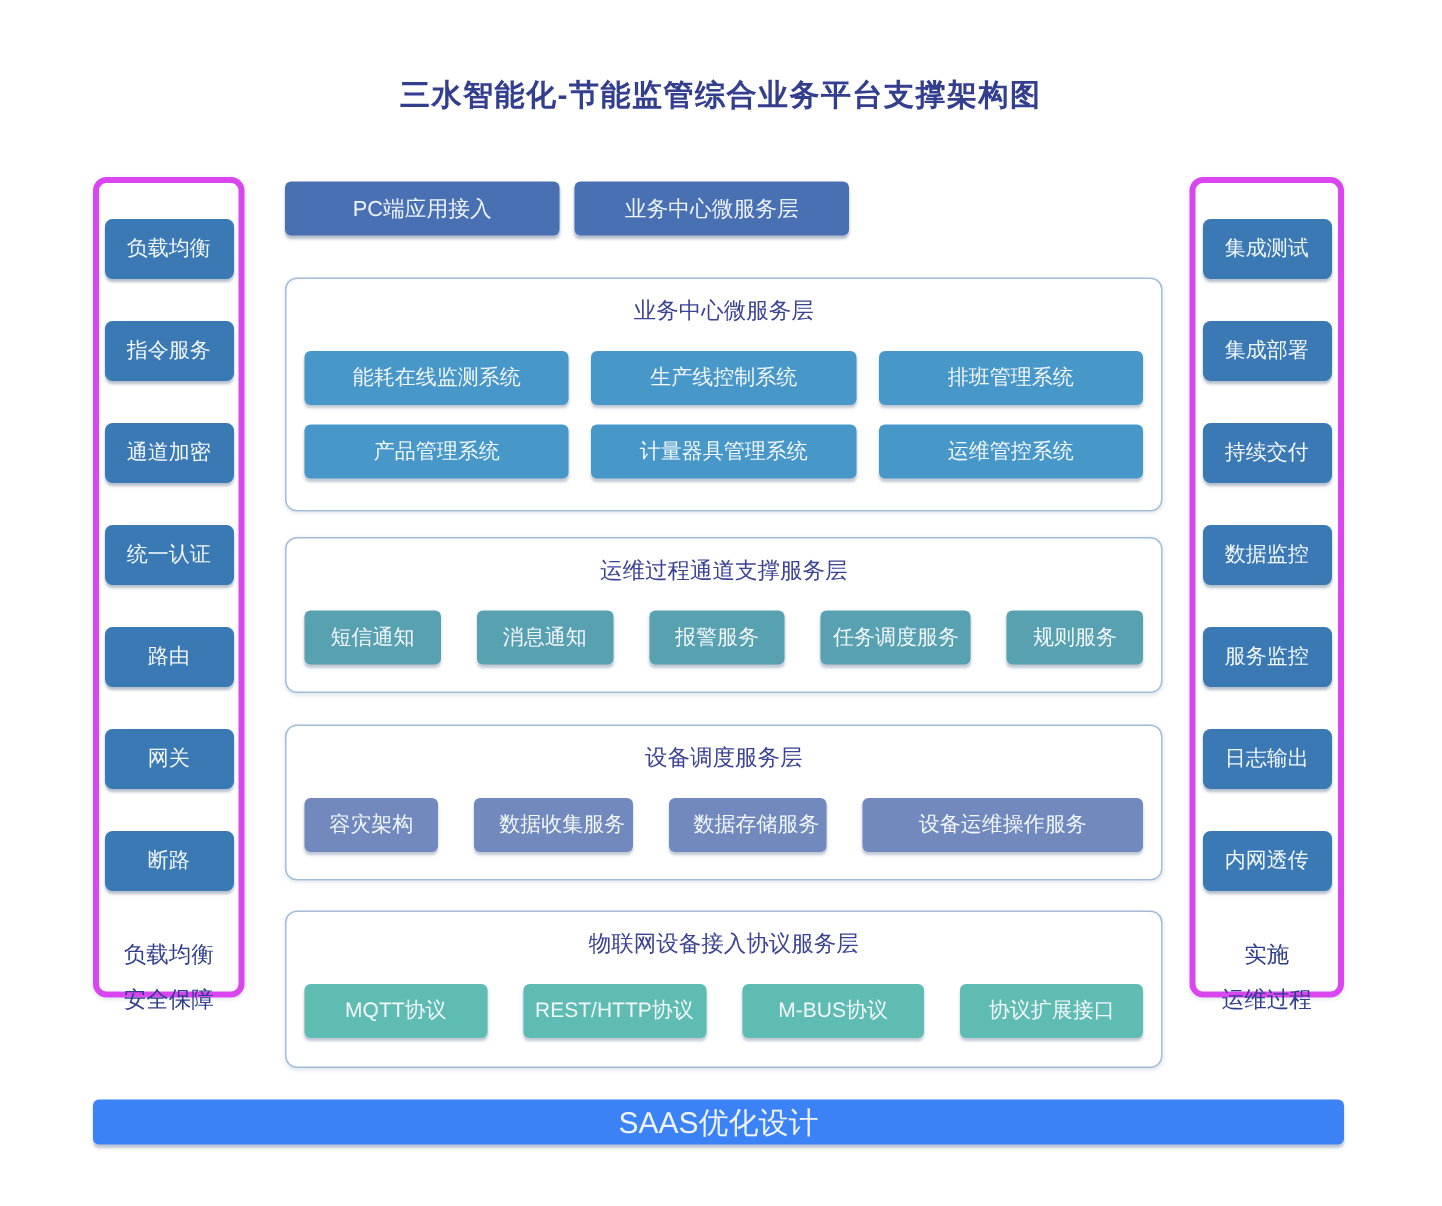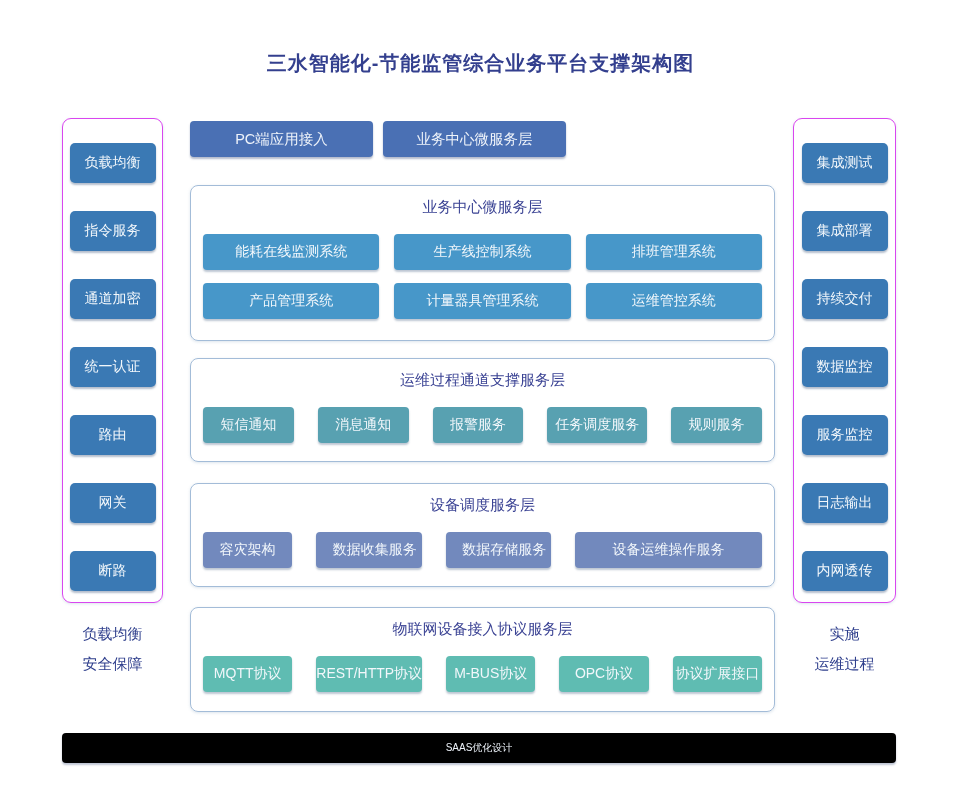--- a/index.html
+++ b/index.html
@@ -11,22 +11,22 @@
     overflow:hidden;
   }
   .diagram-title {
     position:absolute; left:0; right:0; top:50px;
     text-align:center;
     font-size:20px; font-weight:bold;
     color:#333f8e; letter-spacing:1px;
   }
   
   .side-panel {
-    position:absolute; top:118px; height:485px;
-    border:1px solid #d946ef; border-radius:9px;
+    position:absolute; top:118px; height:547px;
+    border:4px solid #d946ef; border-radius:9px;
     box-shadow:0 1px 3px rgba(120,150,185,0.25);
     box-sizing:border-box;
     display:flex; flex-direction:column; align-items:center;
     padding-top:24px; padding-bottom:26px;
   }
   .side-panel.left  { left:62px;  width:101px; }
   .side-panel.right { left:793px; width:103px; }
   .side-btn {
     width:86px; height:40px; margin-bottom:28px; flex:none;
     background:#3a79b4; border-radius:5px;
@@ -85,22 +85,22 @@
   .layer-2 .layer-item { background:#58a1b1; }
   .layer-3 .layer-item { background:#7289bd; }
   .layer-4 .layer-item { background:#5fbcb2; }
   .layer-3 .w-110 { flex:1.05 1 0;padding-left:12px; }
   .layer-3 .w-210 { flex:2.1 1 0; }
   .layer-2 .w-110 { flex:1.1 1 0; }
   
   .saas-bar {
     position:absolute; left:62px; top:733px;
     width:834px; height:30px;
-    background:#000000; border-radius:4px;
-    color:#eef3fa; font-size:10px;
+    background:#3b82f6; border-radius:4px;
+    color:#eef3fa; font-size:20px;
     display:flex; align-items:center; justify-content:center;
     box-shadow:0 2px 2px rgba(40,60,110,0.3);
   }
 </style>
 </head>
 <body>
 
 <div class="canvas">
 
   <div class="diagram-title">三水智能化-节能监管综合业务平台支撑架构图</div>
@@ -170,20 +170,19 @@
       <div class="layer-item w-210">设备运维操作服务</div>
     </div>
   </div>
 
   <div class="layer layer-4">
     <div class="layer-title">物联网设备接入协议服务层</div>
     <div class="flex-row">
       <div class="layer-item">MQTT协议</div>
       <div class="layer-item">REST/HTTP协议</div>
       <div class="layer-item">M-BUS协议</div>
-      <div class="layer-item">OPC协议</div>
       <div class="layer-item">协议扩展接口</div>
     </div>
   </div>
 
   <div class="saas-bar">SAAS优化设计</div>
 
 </div>
 
 </body></html>

